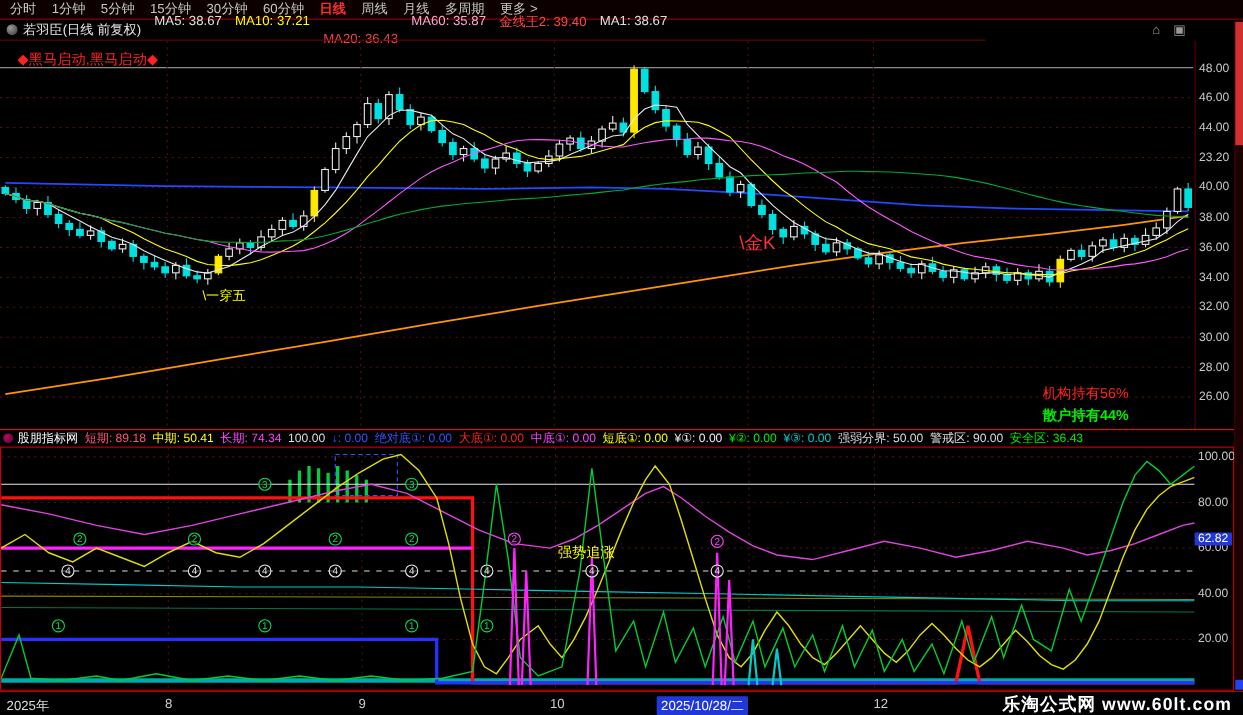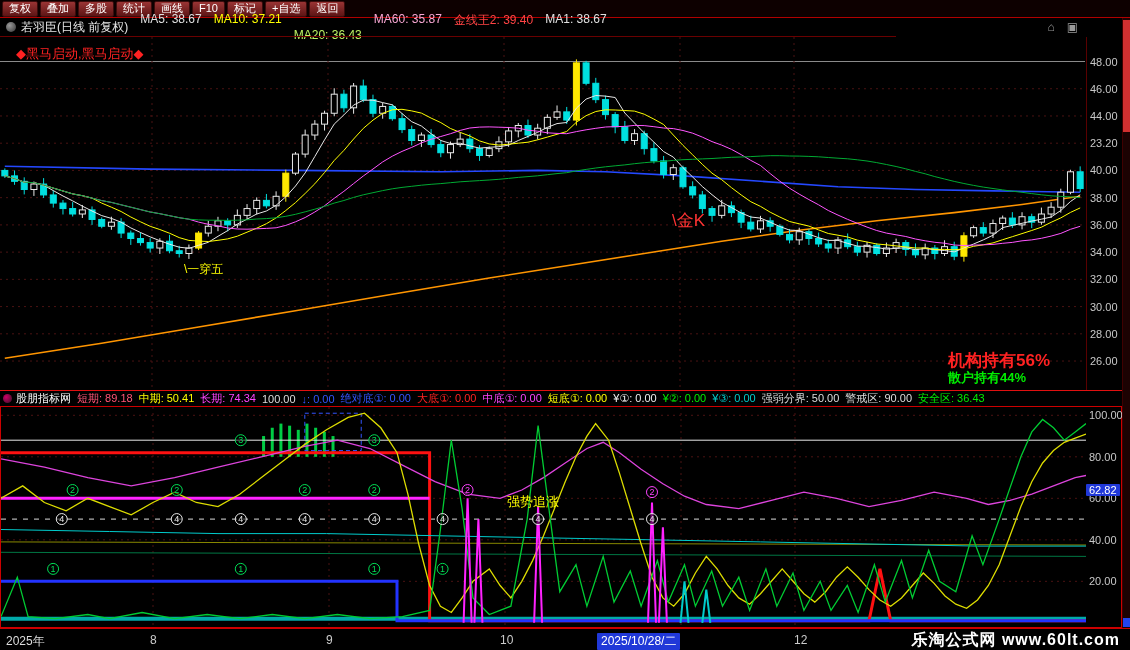--- a/index.html
+++ b/index.html
@@ -50,40 +50,42 @@
   .v-scroll{position:absolute;right:0;top:18px;width:8px;height:610px;background:#1c0202;border-left:1px solid #400000;box-sizing:border-box;}
   .v-thumb{position:absolute;top:2px;left:0;width:100%;height:112px;background:#d03030;}
   .h-thumb{position:absolute;bottom:1px;left:0;width:100%;height:9px;background:#2244ee;}
 </style>
 </head>
 <body>
 
 <div id="app">
 
   <header class="toolbar">
-    <div class="tr-list" id="tr-list">
-        <span class="tr-btn">复权</span>
-        <span class="tr-btn">叠加</span>
-        <span class="tr-btn">多股</span>
-        <span class="tr-btn">统计</span>
-        <span class="tr-btn">画线</span>
-        <span class="tr-btn">F10</span>
-        <span class="tr-btn">标记</span>
-        <span class="tr-btn">+自选</span>
-        <span class="tr-btn">返回</span>
-      </div>
+    <nav class="tf-list" id="tf-list">
+        <span class="tf-item">分时</span>
+        <span class="tf-item">1分钟</span>
+        <span class="tf-item">5分钟</span>
+        <span class="tf-item">15分钟</span>
+        <span class="tf-item">30分钟</span>
+        <span class="tf-item">60分钟</span>
+        <span class="tf-item active">日线</span>
+        <span class="tf-item">周线</span>
+        <span class="tf-item">月线</span>
+        <span class="tf-item">多周期</span>
+        <span class="tf-item">更多 &gt;</span>
+      </nav>
   </header>
 
   <div class="titlebar">
     <span class="logo-dot"></span>
     <span class="stock-name">若羽臣(日线 前复权)</span>
     <span id="ma-list" style="display:flex;">
         <span class="ma-item" style="color: rgb(224, 224, 224);">MA5: 38.67</span>
         <span class="ma-item" style="color: rgb(255, 255, 0);">MA10: 37.21</span>
-        <span class="ma-item" style="color: #bef264; margin-top: 16px;">MA20: 36.43</span>
+        <span class="ma-item" style="color: #ef4444; margin-top: 16px;">MA20: 36.43</span>
         <span class="ma-item" style="color: #f9a8d4;">MA60: 35.87</span>
         <span class="ma-item" style="color: rgb(255, 68, 68);">金线王2: 39.40</span>
         <span class="ma-item" style="color: rgb(224, 224, 224);">MA1: 38.67</span>
       </span>
     <span class="tb-icons" id="tb-icons">
         <span>⌂</span>
         <span>▣</span>
       </span>
   </div>
 
@@ -347,21 +349,21 @@
         <div class="axis-label" style="top: 181.892px;">36.00</div>
         <div class="axis-label" style="top: 209.123px;">34.00</div>
         <div class="axis-label" style="top: 236.354px;">32.00</div>
         <div class="axis-label" style="top: 263.585px;">30.00</div>
         <div class="axis-label" style="top: 290.815px;">28.00</div>
         <div class="axis-label" style="top: 318.046px;">26.00</div>
       </div>
   <div class="ann" style="left: 16px; top: 8px; color: rgb(255, 34, 34); font-size: 13px; font-weight: normal;">◆黑马启动,黑马启动◆</div>
       <div class="ann" style="left: 184px; top: 224px; color: rgb(255, 255, 0); font-size: 12px;">\一穿五</div>
       <div class="ann" style="left: 672px; top: 172px; color: rgb(255, 51, 51); font-size: 17px;">\金K</div>
-      <div class="ann" style="left: 948px; top: 312px; color: rgb(255, 34, 34); font-size: 17px; font-weight: bold;">机构持有56%</div>
+      <div class="ann" style="left: 948px; top: 312px; color: rgb(255, 34, 34); font-size: 13px; font-weight: normal;">机构持有56%</div>
       <div class="ann" style="left: 948px; top: 332px; color: rgb(0, 238, 0); font-size: 13px; font-weight: bold;">散户持有44%</div>
     </div>
 
   <div class="sub-header" id="sub-header">
     <span class="sub-title">
       <span class="sub-logo"></span>
       <span>股朋指标网</span>
     </span>
   <span class="sh-item" style="color: rgb(255, 85, 119);">短期: 89.18</span>
       <span class="sh-item" style="color: rgb(255, 255, 0);">中期: 50.41</span>

